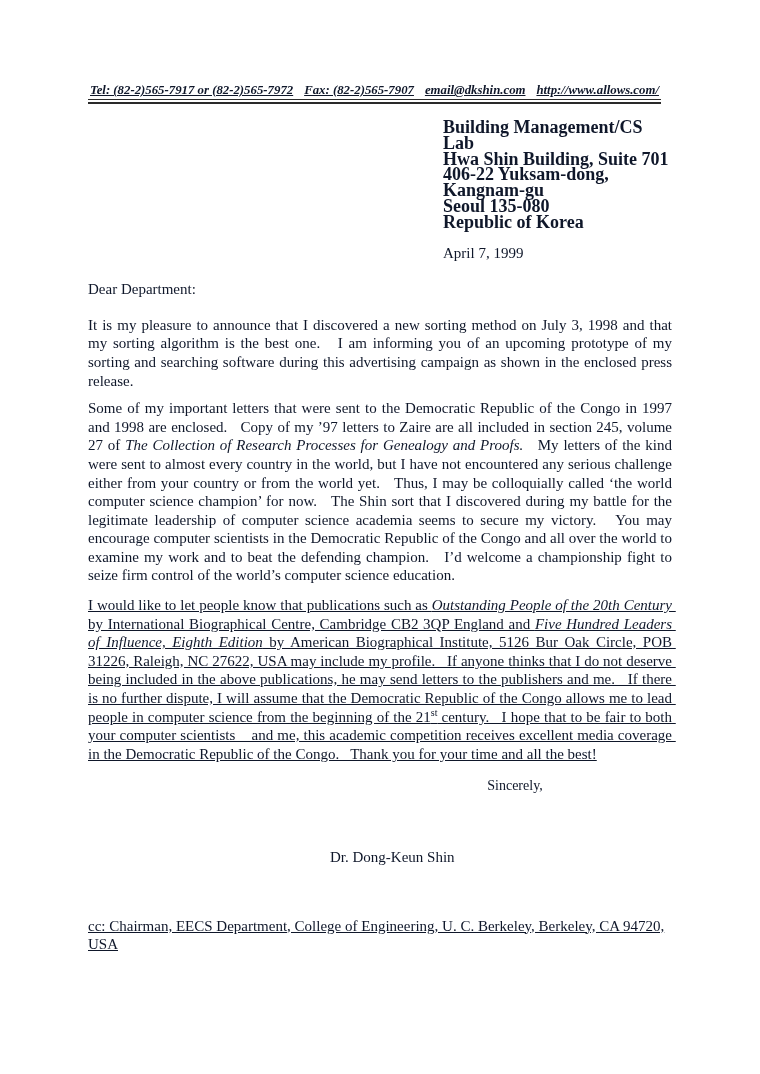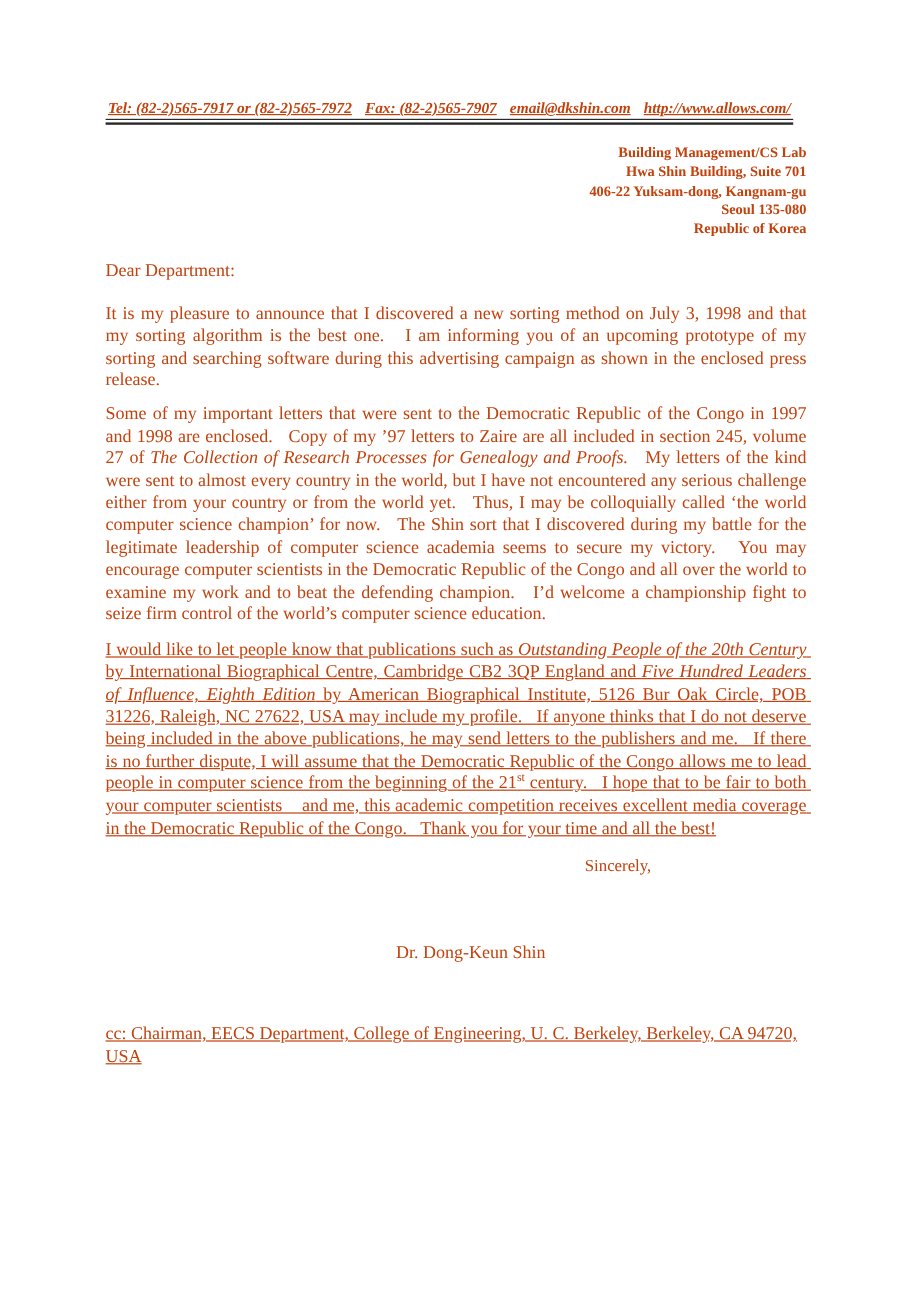--- a/index.html
+++ b/index.html
@@ -6,21 +6,21 @@
     margin: 0;
     padding: 0;
     background: #ffffff;
   }
   .page {
     position: relative;
     width: 740px;
     height: 1074px;
     background: #ffffff;
     font-family: "Liberation Serif", serif;
-    color: #c2410c;
+    color: #0f172a;
     overflow: hidden;
   }
   .content {
     position: absolute;
     left: 88px;
     top: 0;
     width: 584px;
   }
   
   .contact-wrap {
@@ -39,23 +39,22 @@
     border-bottom: 1.5px solid #2a2a2a;
     padding: 0 2px 1px 2px;
   }
   .contact-header span {
     text-decoration: underline;
     white-space: nowrap;
   }
   .sender {
     margin: 16px 0 0 355px;
     font-weight: bold;
-    font-size: 12px;
+    font-size: 18px;
     line-height: 15.8px;
-    text-align: right;
   }
   .date-line {
     margin: 13px 0 0 355px;
     font-size: 15px;
     line-height: 18.6px;
   }
   .recipient {
     margin-top: 2px;
     font-size: 15px;
     line-height: 18.6px;
@@ -114,20 +113,21 @@
     </div>
 
     <div class="sender">
       <div>Building Management/CS Lab</div>
       <div>Hwa Shin Building, Suite 701</div>
       <div>406-22 Yuksam-dong, Kangnam-gu</div>
       <div>Seoul 135-080</div>
       <div>Republic of Korea</div>
     </div>
 
+    <div class="date-line">April 7, 1999</div>
 
 
     <div class="salutation">Dear Department:</div>
 
     <p class="para"><span>It is my pleasure to announce that I discovered a new sorting method on July 3, 1998 and that my sorting algorithm is the best one.   I am informing you of an upcoming prototype of my sorting and searching software during this advertising campaign as shown in the enclosed press release.</span></p>
 
     <p class="para tight"><span>Some of my important letters that were sent to the Democratic Republic of the Congo in 1997 and 1998 are enclosed.   Copy of my ’97 letters to Zaire are all included in section 245, volume 27 of </span><span class="it">The Collection of Research Processes for Genealogy and Proofs.</span><span>   My letters of the kind were sent to almost every country in the world, but I have not encountered any serious challenge either from your country or from the world yet.   Thus, I may be colloquially called ‘the world computer science champion’ for now.   The Shin sort that I discovered during my battle for the legitimate leadership of computer science academia seems to secure my victory.   You may encourage computer scientists in the Democratic Republic of the Congo and all over the world to examine my work and to beat the defending champion.   I’d welcome a championship fight to seize firm control of the world’s computer science education.</span></p>
 
     <p class="para mid"><span>I would like to let people know that publications such as </span><span class="it">Outstanding People of the 20th Century</span><span> by International Biographical Centre, Cambridge CB2 3QP England and </span><span class="it">Five Hundred Leaders of Influence, Eighth Edition</span><span> by American Biographical Institute, 5126 Bur Oak Circle, POB 31226, Raleigh, NC 27622, USA may include my profile.   If anyone thinks that I do not deserve being included in the above publications, he may send letters to the publishers and me.   If there is no further dispute, I will assume that the Democratic Republic of the Congo allows me to lead people in computer science from the beginning of the 21</span><sup class="ord">st</sup><span> century.   I hope that to be fair to both your computer scientists    and me, this academic competition receives excellent media coverage in the Democratic Republic of the Congo.   Thank you for your time and all the best!</span></p>
 

